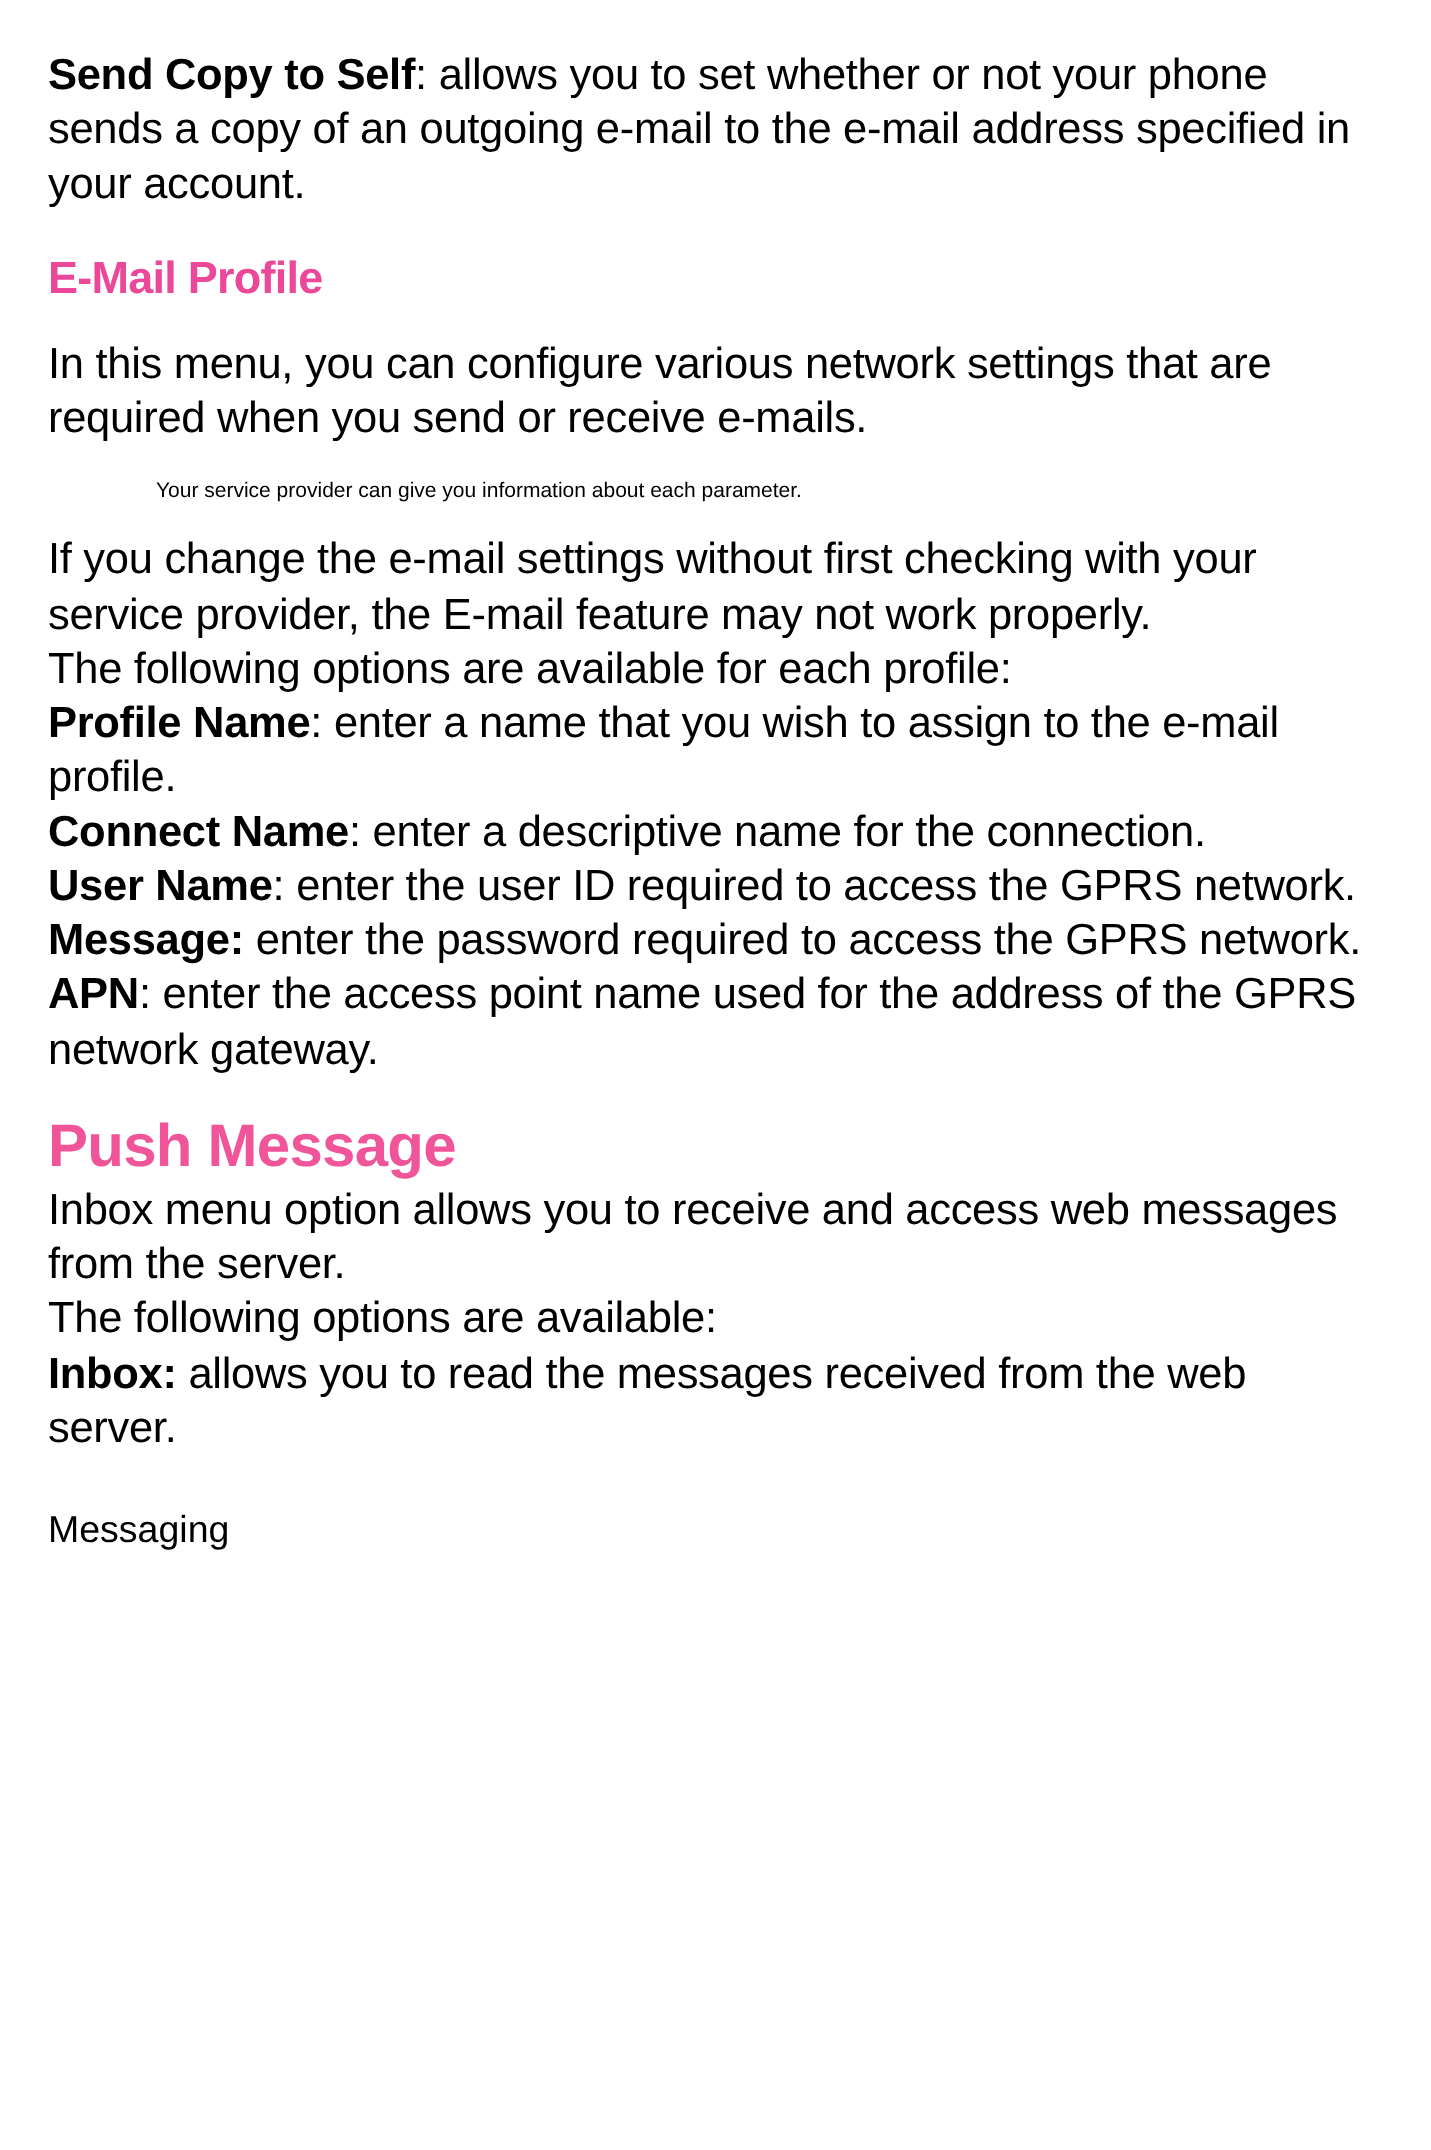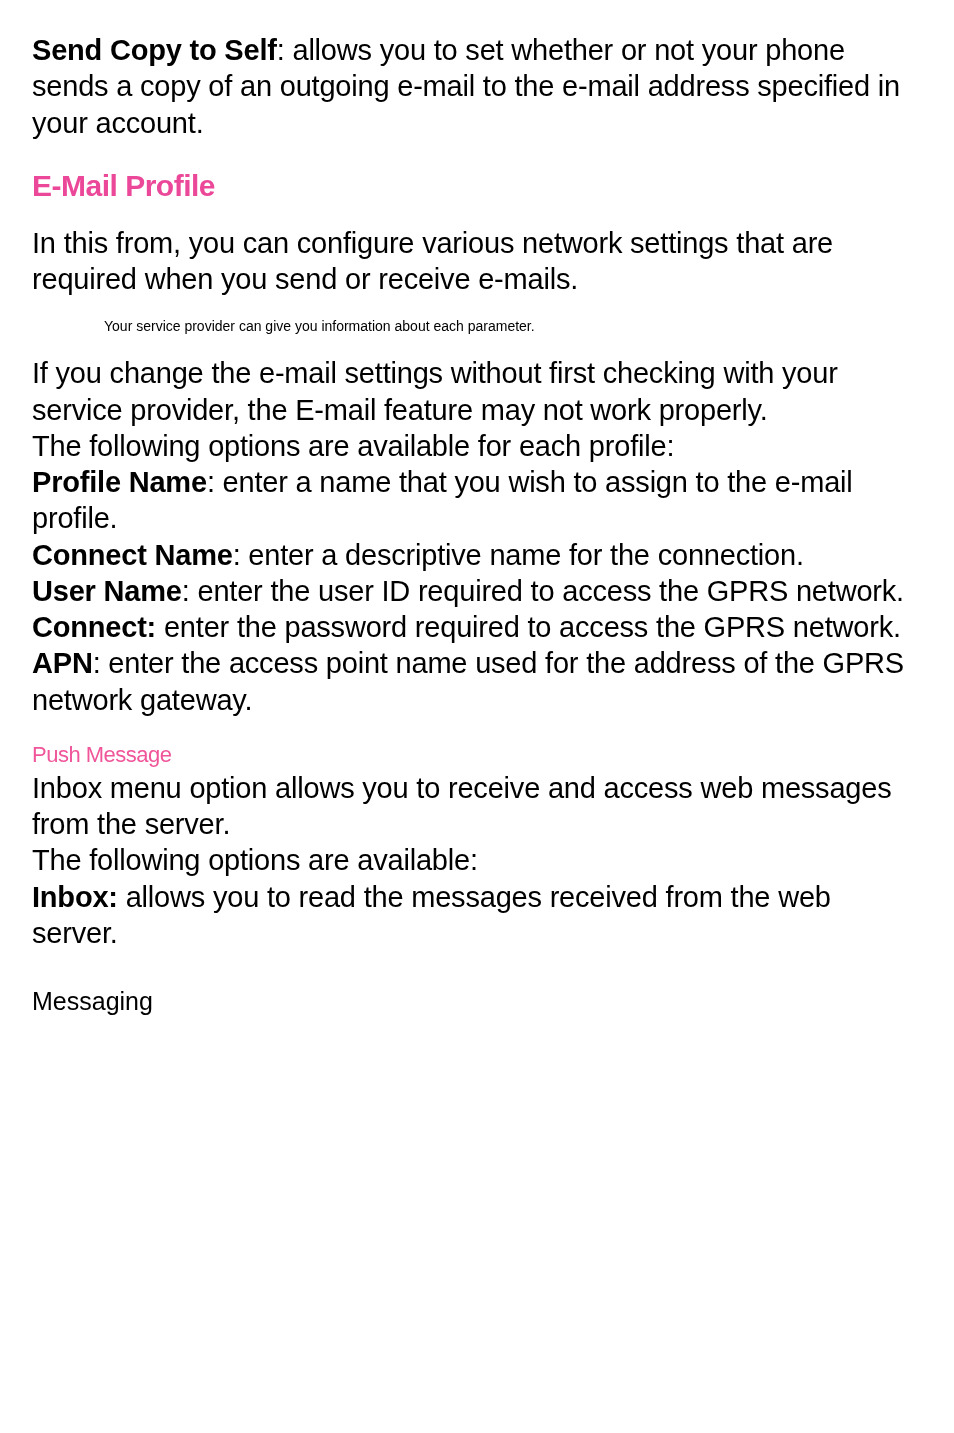--- a/index.html
+++ b/index.html
@@ -33,22 +33,22 @@
       font-family: Arial, Helvetica, sans-serif;
       font-size: 30px;
       font-weight: 800;
       color: #ec4899;
       margin-top: 28px;
       margin-bottom: 22px;
       letter-spacing: -0.5px;
     }
     .heading-pink {
       font-family: Arial, Helvetica, sans-serif;
-      font-size: 22px;
-      font-weight: 400;
+      font-size: 40px;
+      font-weight: 700;
       color: #f05599;
       margin-top: 24px;
       margin-bottom: 2px;
       letter-spacing: -0.5px;
     }
     .note {
       font-size: 14px;
       line-height: 1.3;
       margin-top: 20px;
       margin-bottom: 20px;
@@ -68,42 +68,42 @@
 <body>
 
 <div class="content">
 
   <p class="para">
     <span class="bold">Send Copy to Self</span><span>: allows you to set whether or not your phone sends a copy of an outgoing e-mail to the e-mail address specified in your account.</span>
   </p>
 
   <h2 class="heading-blue">E-Mail Profile</h2>
 
-  <p class="para" style="margin-bottom:0;">In this from, you can configure various network settings that are required when you send or receive e-mails.</p>
+  <p class="para" style="margin-bottom:0;">In this menu, you can configure various network settings that are required when you send or receive e-mails.</p>
 
   <p class="note">Your service provider can give you information about each parameter.</p>
 
   <p class="para">If you change the e-mail settings without first checking with your service provider, the E-mail feature may not work properly.</p>
 
   <p class="para">The following options are available for each profile:</p>
 
   <p class="para">
     <span class="bold">Profile Name</span><span>: enter a name that you wish to assign to the e-mail profile.</span>
   </p>
 
   <p class="para">
     <span class="bold">Connect Name</span><span>: enter a descriptive name for the connection.</span>
   </p>
 
   <p class="para">
     <span class="bold">User Name</span><span>: enter the user ID required to access the GPRS network.</span>
   </p>
 
   <p class="para">
-    <span class="bold">Connect:</span><span> enter the password required to access the GPRS network.</span>
+    <span class="bold">Message:</span><span> enter the password required to access the GPRS network.</span>
   </p>
 
   <p class="para">
     <span class="bold">APN</span><span>: enter the access point name used for the address of the GPRS network gateway.</span>
   </p>
 
   <h2 class="heading-pink">Push Message</h2>
 
   <p class="para">Inbox menu option allows you to receive and access web messages from the server.</p>
 

